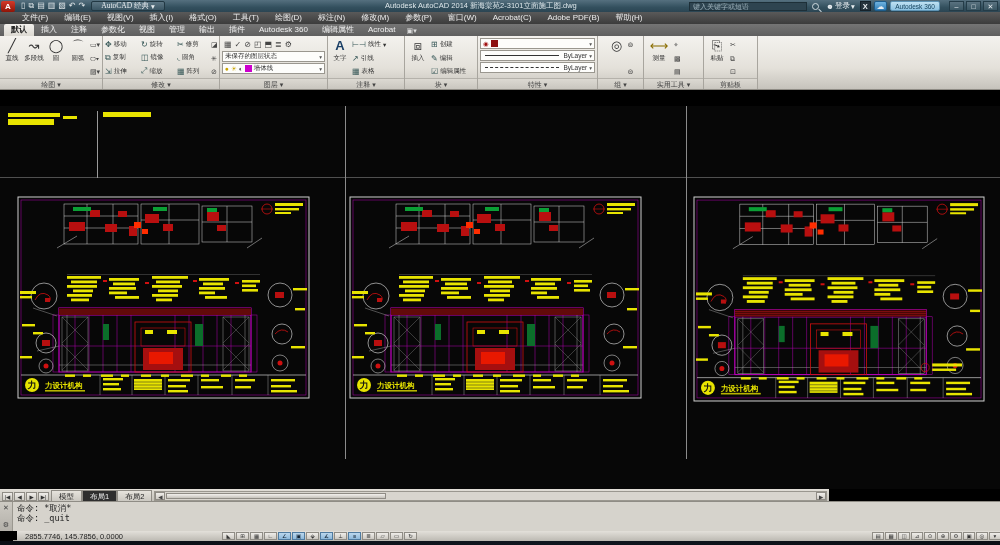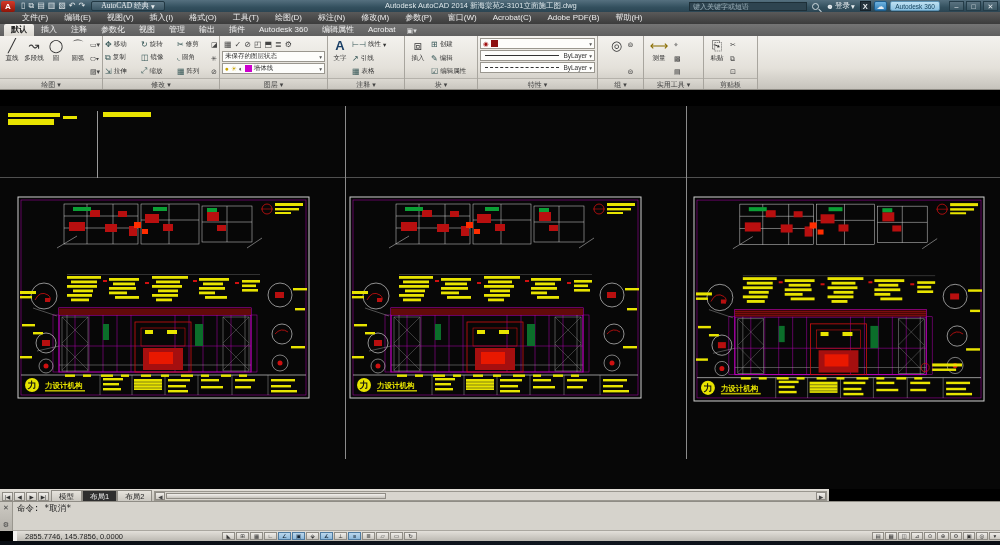--- a/index.html
+++ b/index.html
@@ -1113,20 +1113,21 @@
   </div>
 
   <div class="cmd">
     <div class="cmd-strip">
       <span>✕</span>
       <span>⚙</span>
     </div>
     <div class="cmd-main">
       <div class="cmd-hist">
         <div>命令: *取消*</div>
+        <div>命令: _quit</div>
       </div>
       <div class="cmd-input">
         <span class="tic">＞</span>
         <span>键入命令</span>
       </div>
     </div>
   </div>
 
   <div class="statusbar">
     <div class="coords">2855.7746, 145.7856, 0.0000</div>

